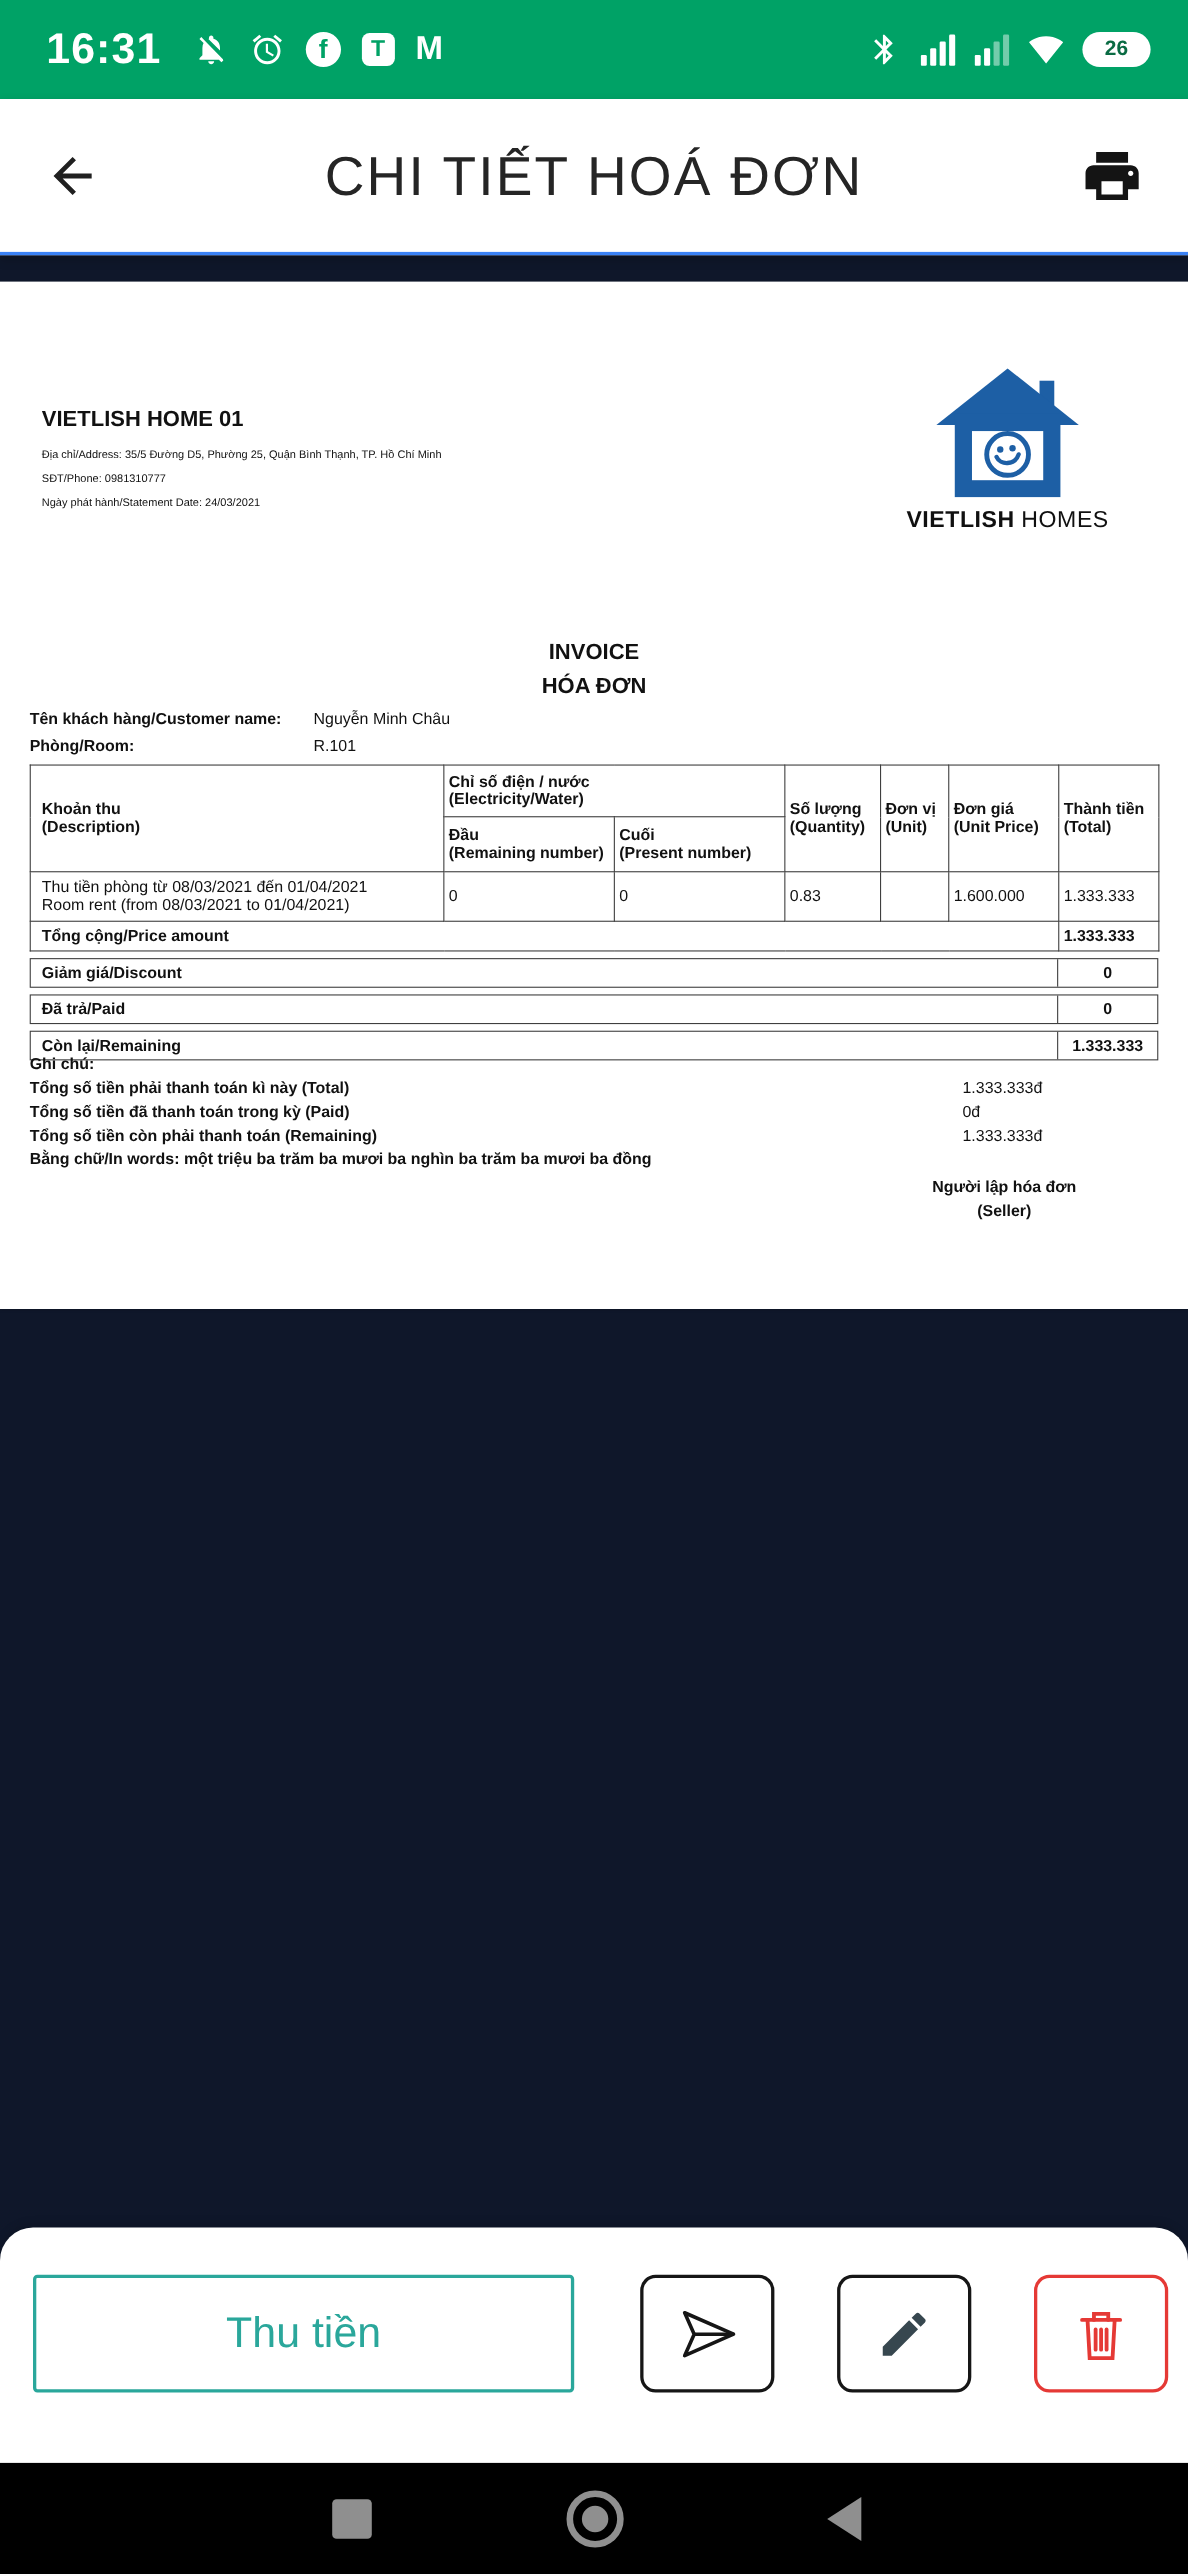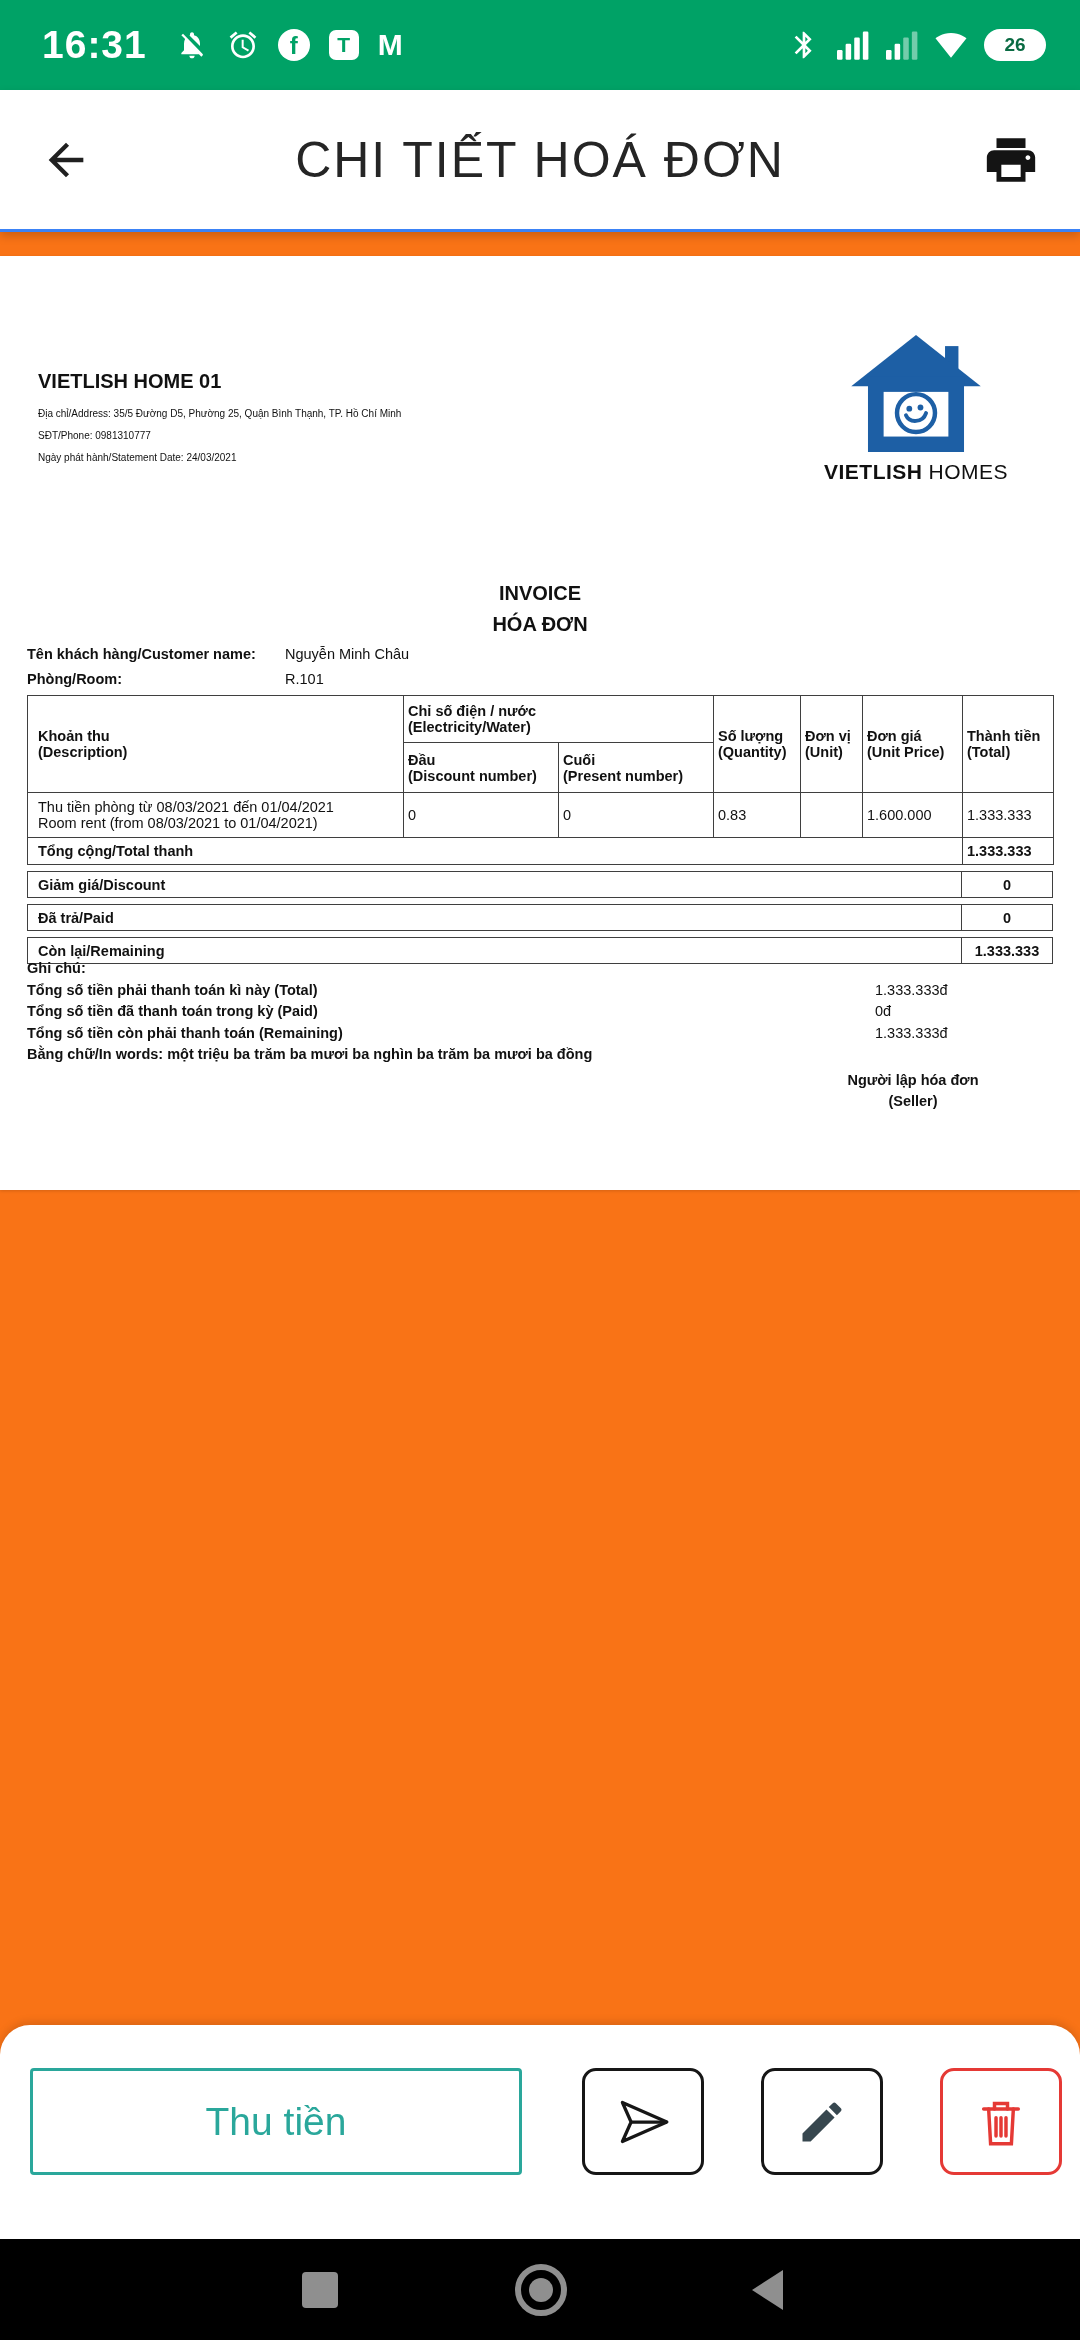--- a/index.html
+++ b/index.html
@@ -1,18 +1,18 @@
 <!DOCTYPE html>
 <html><head>
 <meta charset="utf-8">
 <style>
   * { box-sizing: border-box; margin: 0; padding: 0; }
   html, body { background: #000; }
   body { font-family: "Liberation Sans", "DejaVu Sans", sans-serif; }
-  .screen { position: relative; width: 1080px; height: 2340px; background: #f97316; overflow: hidden; }
+  .screen { position: relative; width: 1080px; height: 2340px; background: #0f172a; overflow: hidden; }
 
   
   .status-bar { position: absolute; top: 0; left: 0; width: 1080px; height: 90px;
     background: #00A266; display: flex; align-items: center; padding: 0 34px 0 42px; gap: 19px; color: #fff; }
   .time { font-size: 39px; font-weight: 700; letter-spacing: 1px; margin-right: 10px; }
   .sicon { display: flex; align-items: center; justify-content: center; }
   .sicon svg { width: 32px; height: 32px; fill: #fff; }
   .fb-icon { width: 32px; height: 32px; background: #fff; border-radius: 50%; color: #00A266;
     font-weight: 700; font-size: 24px; display: flex; align-items: flex-end; justify-content: center; line-height: 30px; }
   .teams-icon { width: 30px; height: 30px; background: #fff; border-radius: 7px; color: #00A266;
@@ -240,41 +240,41 @@
             <div>(Unit Price)</div>
           </td>
           <td class="hdr" rowspan="2">
             <div>Thành tiền</div>
             <div>(Total)</div>
           </td>
         </tr>
         <tr class="hrow2">
           <td class="hdr">
             <div>Đầu</div>
-            <div>(Discount number)</div>
+            <div>(Remaining number)</div>
           </td>
           <td class="hdr">
             <div>Cuối</div>
             <div>(Present number)</div>
           </td>
         </tr>
         <tr class="drow">
           <td class="left">
             <div>Thu tiền phòng từ 08/03/2021 đến 01/04/2021</div>
             <div>Room rent (from 08/03/2021 to 01/04/2021)</div>
           </td>
           <td>0</td>
           <td>0</td>
           <td>0.83</td>
           <td></td>
           <td>1.600.000</td>
           <td>1.333.333</td>
         </tr>
         <tr class="trow">
-          <td class="left hdr" colspan="6">Tổng cộng/Total thanh</td>
+          <td class="left hdr" colspan="6">Tổng cộng/Price amount</td>
           <td class="hdr">1.333.333</td>
         </tr>
       </tbody>
         </table>
 
       <div class="sum-box">
         <div class="sum-label">Giảm giá/Discount</div>
         <div class="sum-value">0</div>
       </div>
       <div class="sum-box">

